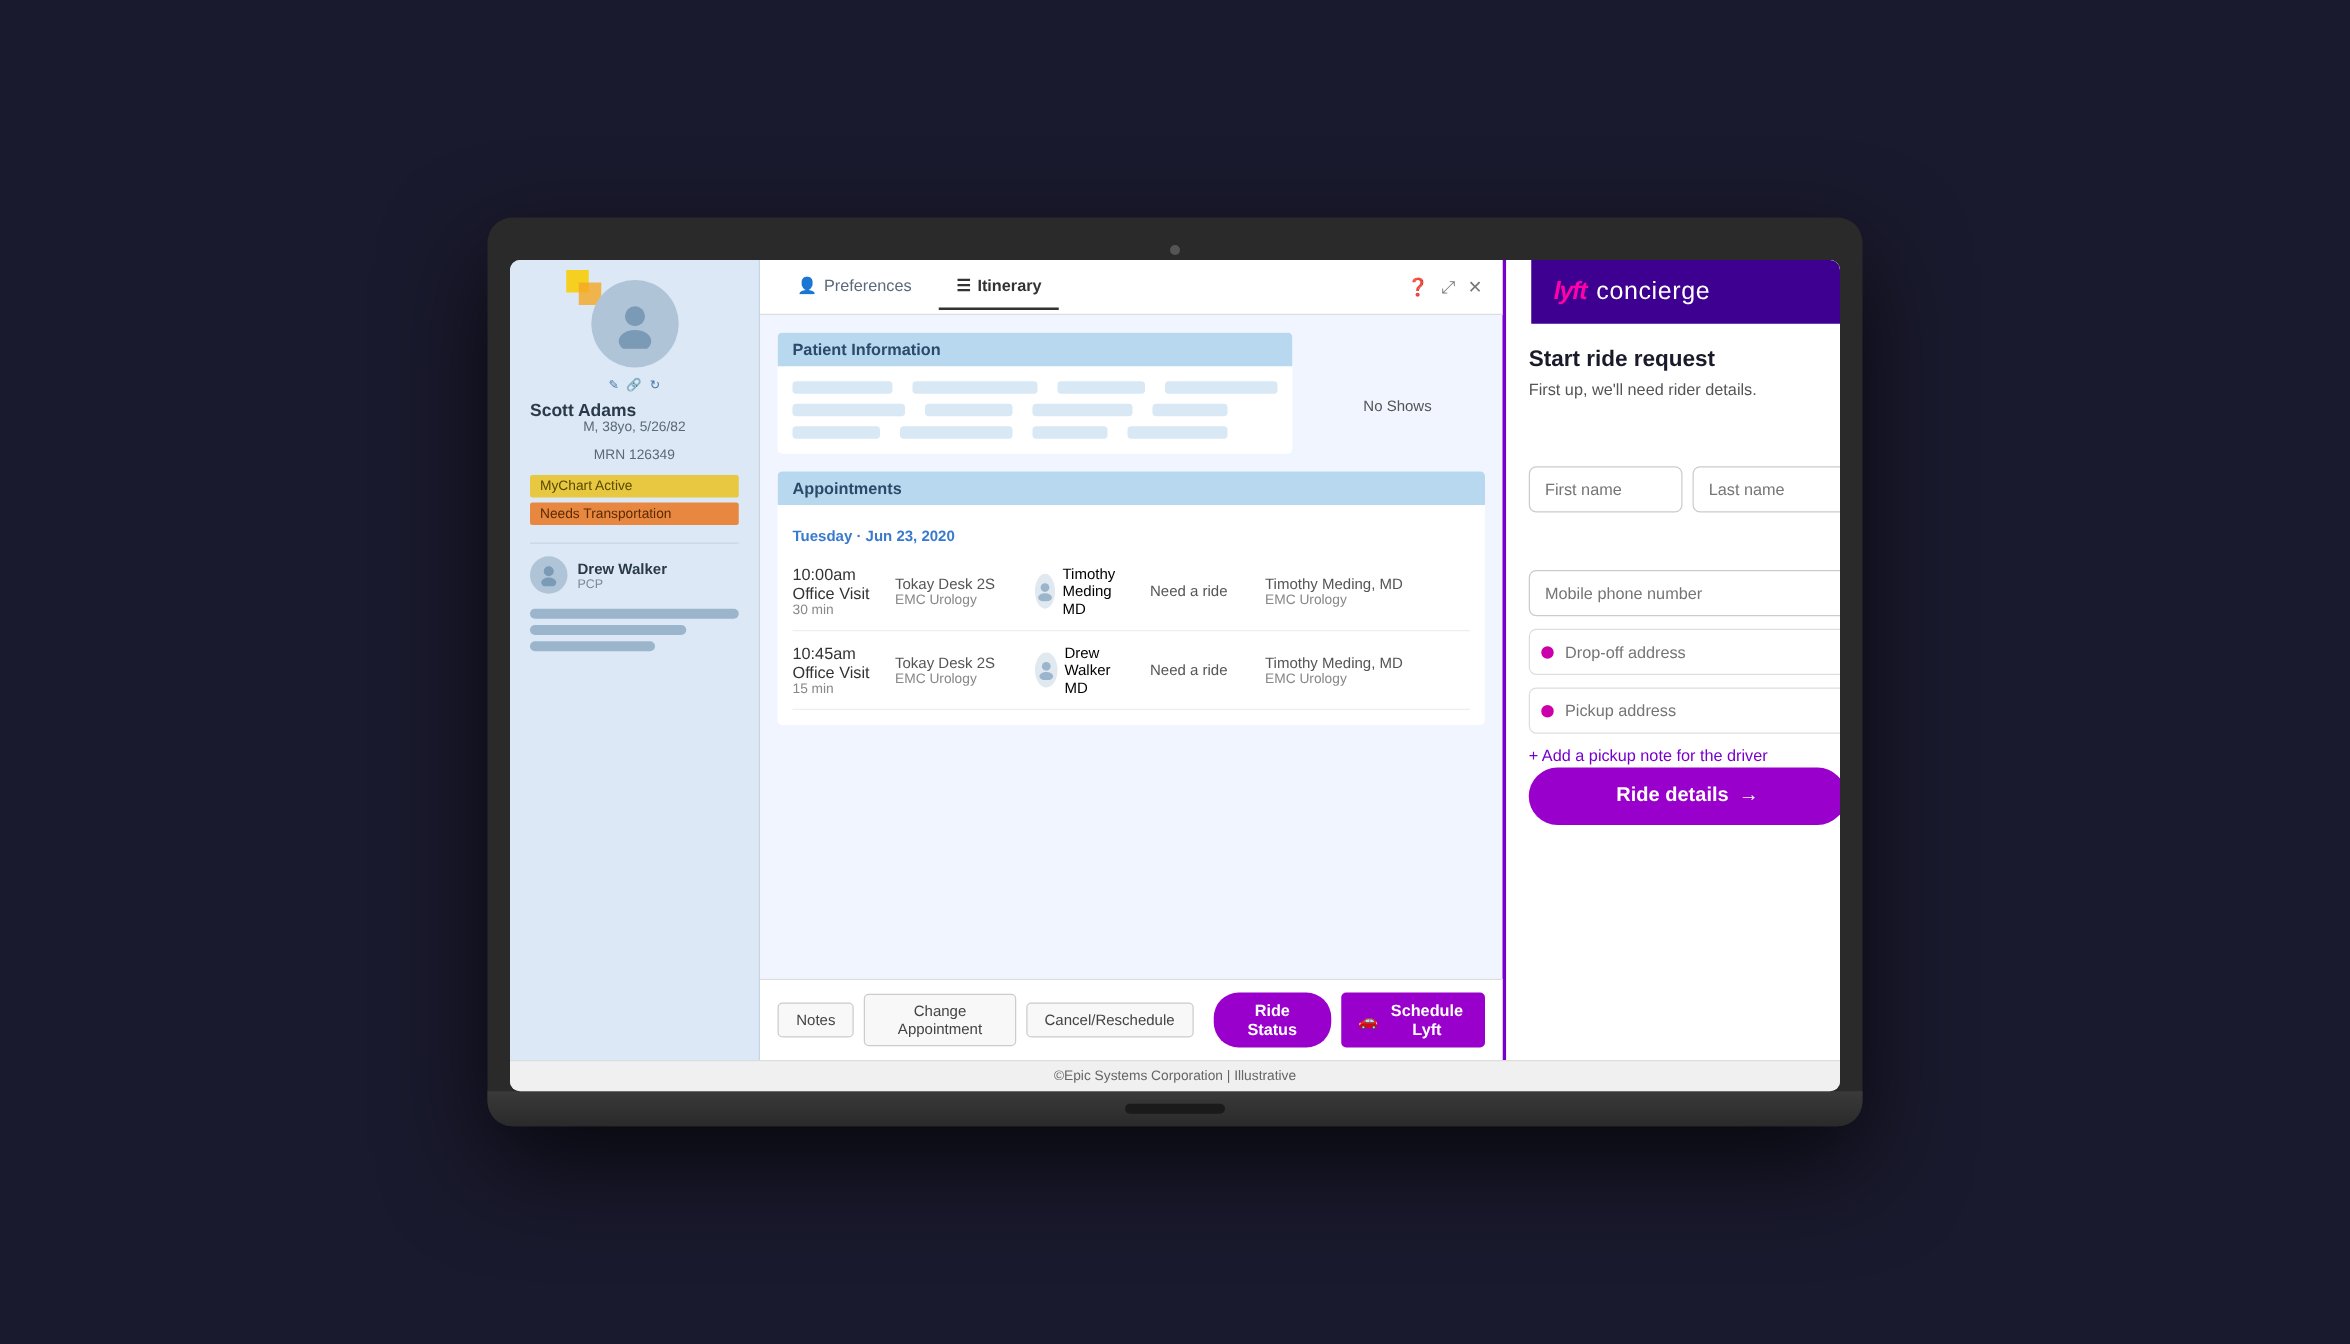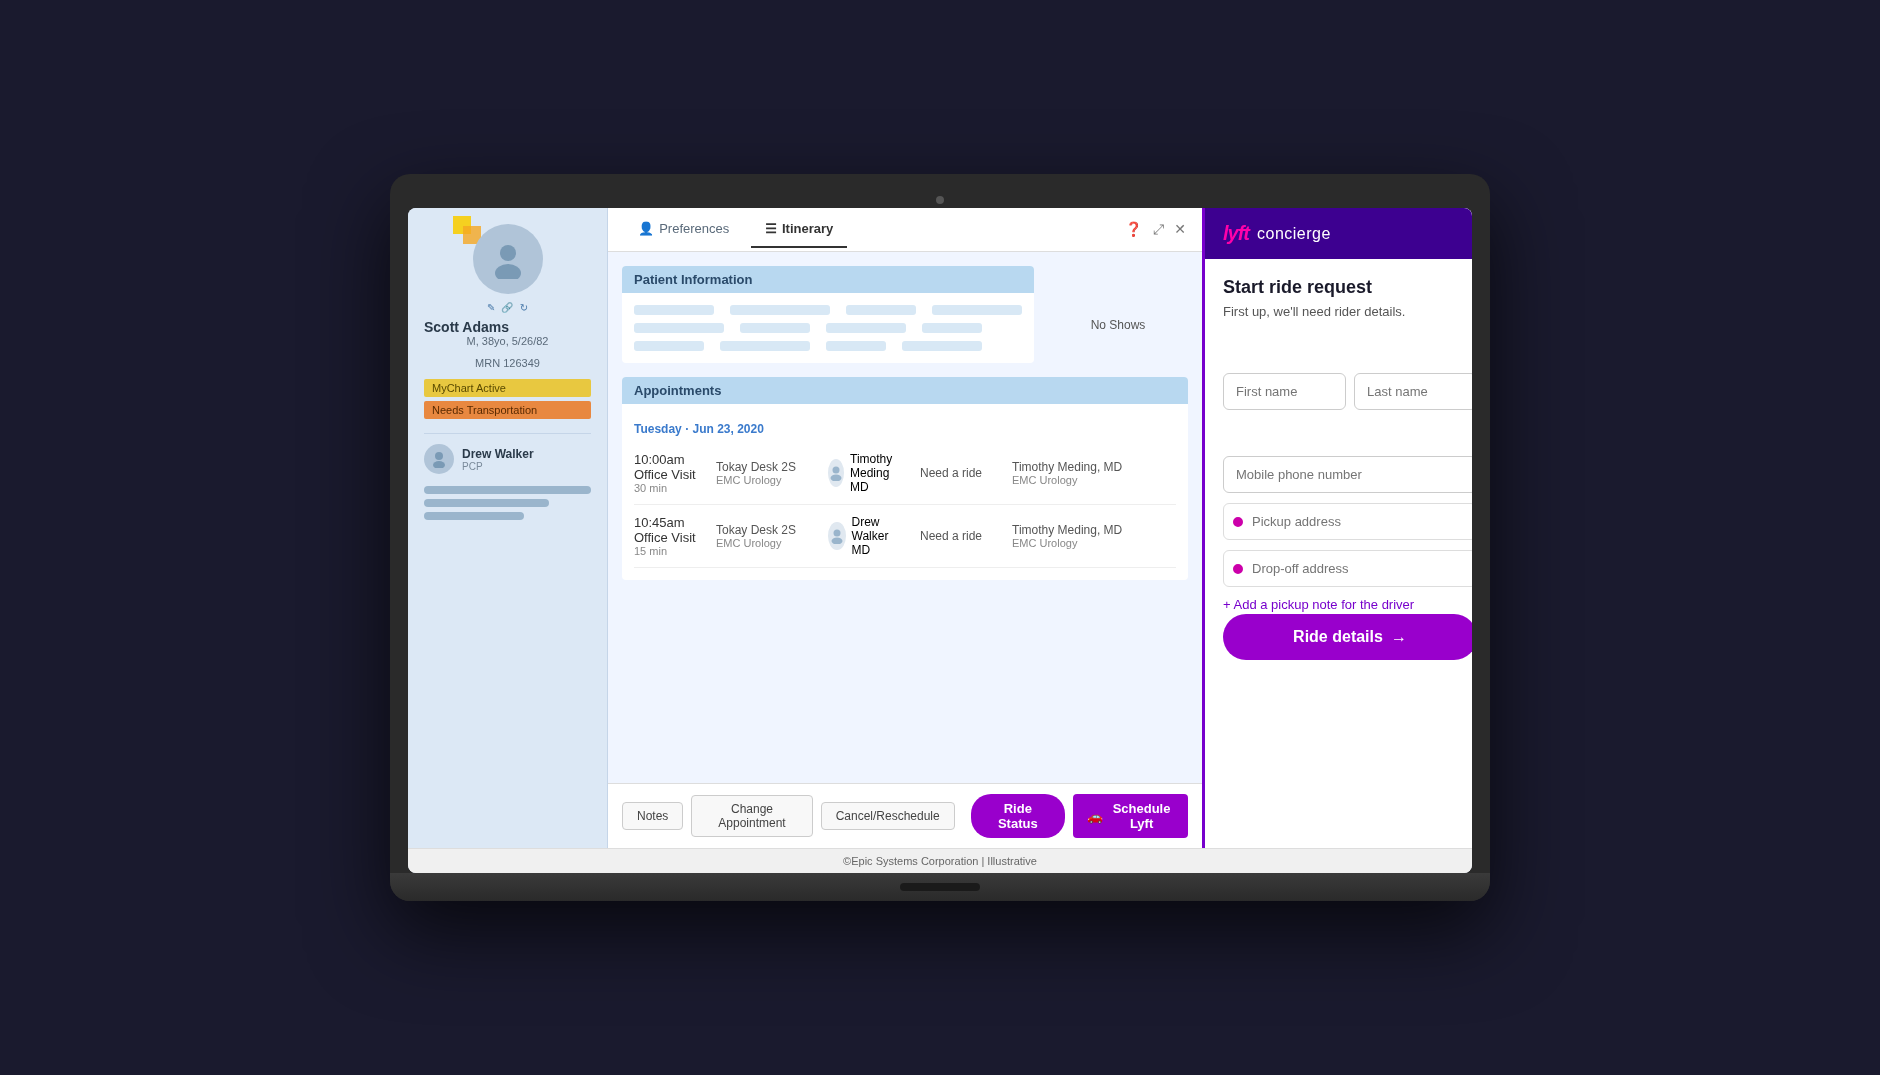--- a/index.html
+++ b/index.html
@@ -332,30 +332,31 @@
       flex-shrink: 0;
       display: flex;
       flex-direction: column;
     }
     .lyft-header {
       background: #3d0090;
       padding: 14px 18px;
       display: flex;
       align-items: center;
       gap: 8px;
+      margin-left: 20px;
     }
     .lyft-logo-text {
       font-size: 20px;
       font-weight: 700;
       font-style: italic;
       color: #ff00aa;
       letter-spacing: -1px;
     }
     .lyft-concierge-text {
-      font-size: 16px;
+      font-size: 20px;
       color: #fff;
       font-weight: 400;
       letter-spacing: 0.5px;
     }
     .lyft-body {
       padding: 18px;
       flex: 1;
     }
     .lyft-title {
       font-size: 18px;
@@ -646,27 +647,27 @@
           <div class="lyft-subtitle">First up, we'll need rider details.</div>
 
           <div class="lyft-input-row">
             <input class="lyft-input" type="text" placeholder="First name" style="">
             <input class="lyft-input" type="text" placeholder="Last name" style="">
           </div>
 
           <input class="lyft-input" type="tel" placeholder="Mobile phone number" style="">
 
           <div class="address-field">
+            <div class="address-dot dot-dropoff"></div>
+            <input class="address-input" type="text" placeholder="Drop-off address" style="">
+          </div>
+
+          <div class="address-field">
             <div class="address-dot dot-pickup"></div>
             <input class="address-input" type="text" placeholder="Pickup address" style="">
-          </div>
-
-          <div class="address-field">
-            <div class="address-dot dot-dropoff"></div>
-            <input class="address-input" type="text" placeholder="Drop-off address" style="">
           </div>
 
           <div class="add-pickup-note">+ Add a pickup note for the driver</div>
 
           <button class="ride-details-btn">
             <span>Ride details</span>
             <span>→</span>
           </button>
         </div>
       </div>

